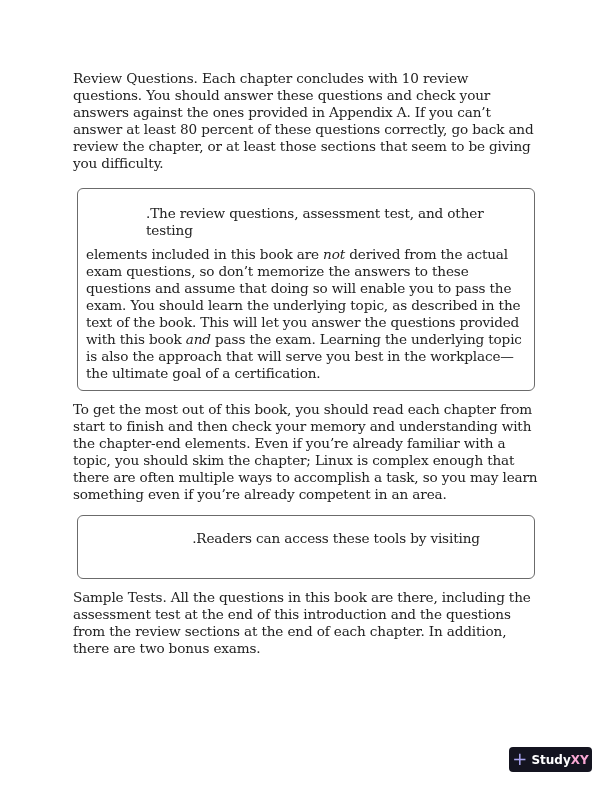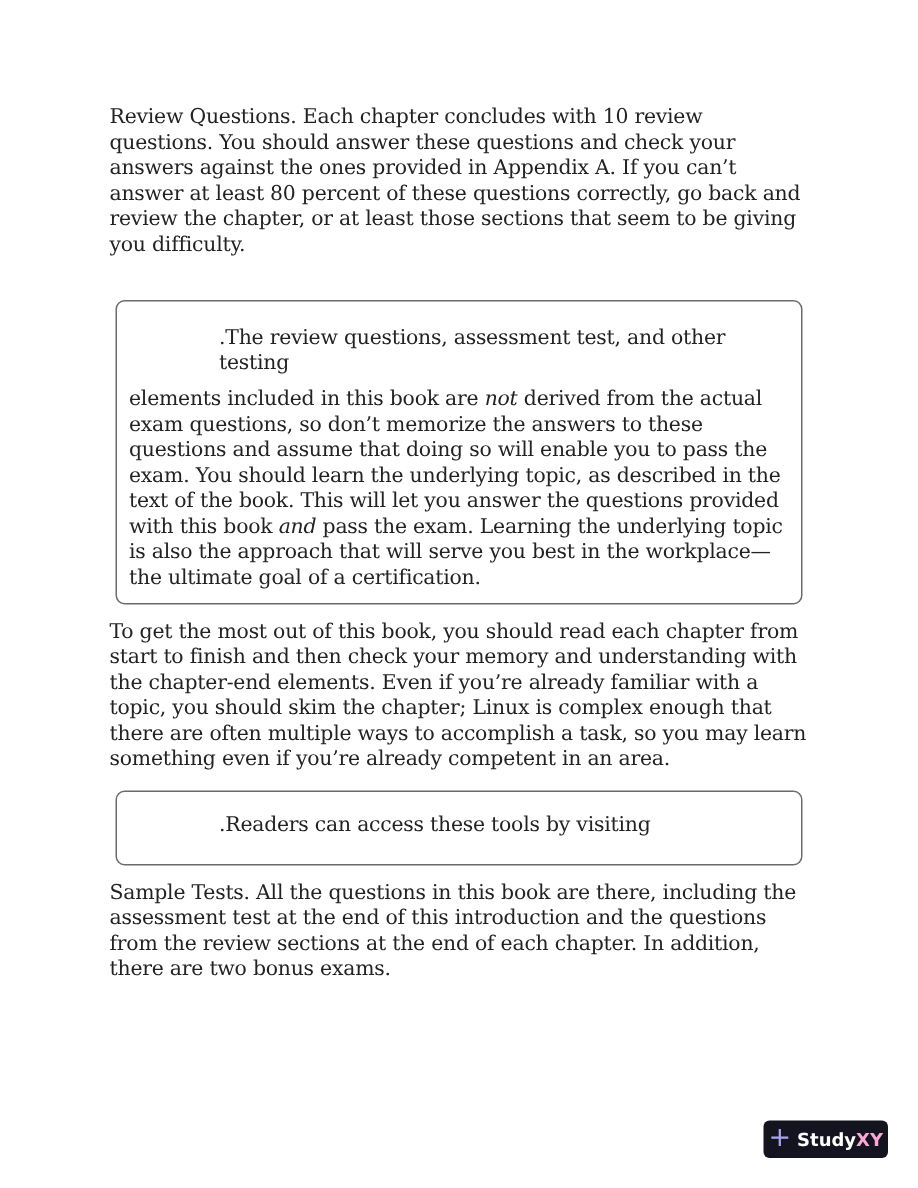--- a/index.html
+++ b/index.html
@@ -46,22 +46,22 @@
       font-size: 17px;
       margin: 14px 0 7px 0;
       color: #1a1a1a;
     }
     .link {
       font-family: "DejaVu Sans Mono", "Liberation Mono", monospace;
       font-size: 11px;
       color: #3333cc;
       text-decoration: underline;
     }
-    #box1 { margin-top: 28px; }
-    #box2 { margin-top: 12px; padding-top: 14px; padding-bottom: 10px; }
+    #box1 { margin-top: 16px; }
+    #box2 { margin-top: 12px; padding-top: 14px; padding-bottom: 24px; text-align: center; }
     .badge {
       position: absolute;
       left: 509px;
       top: 747px;
       width: 83px;
       height: 25px;
       background: #141420;
       border-radius: 4px;
       display: flex;
       align-items: center;

